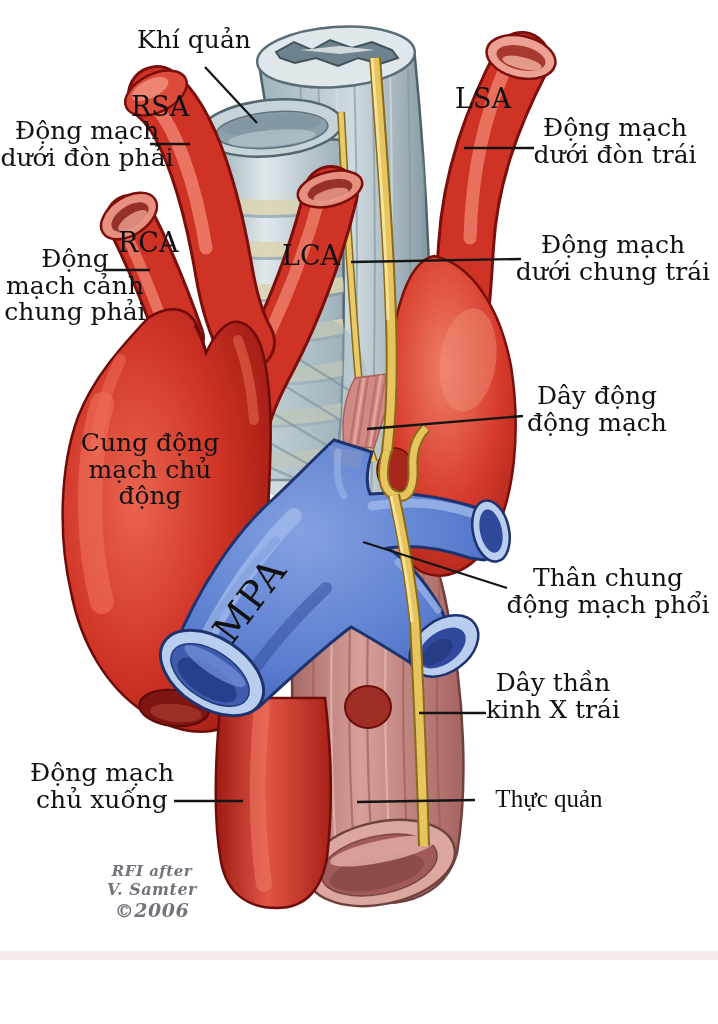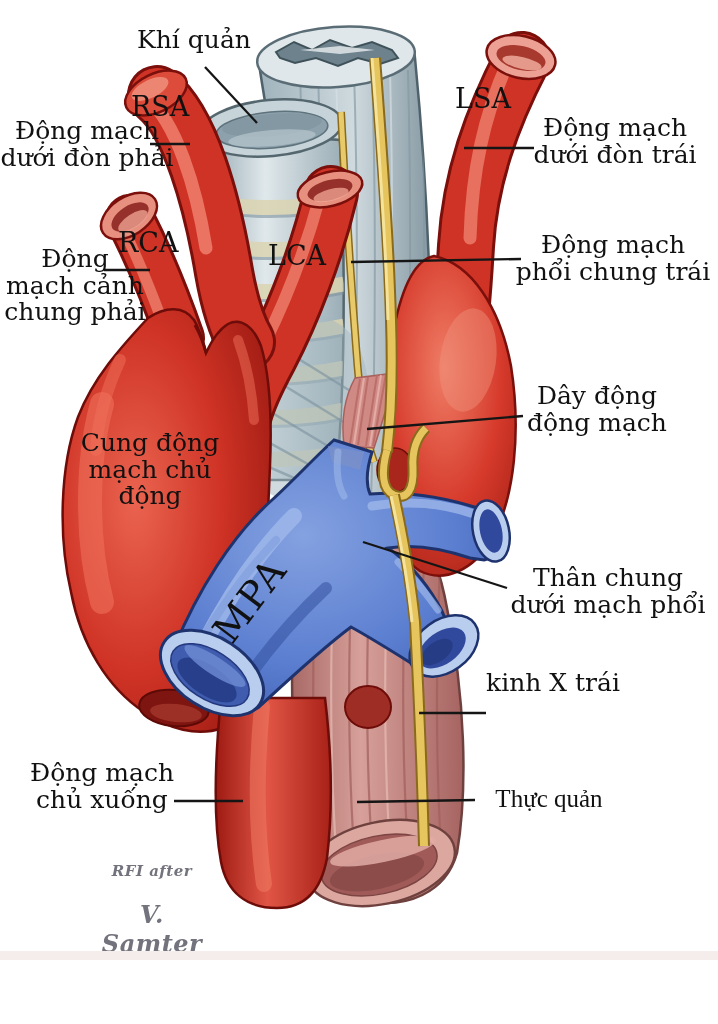--- a/index.html
+++ b/index.html
@@ -10,34 +10,34 @@
   .lbl div{white-space:nowrap;}
   .sz25{font-size:25px;}
   .sz27{font-size:27px;}
   #lbl-khi-quan{left:118px;top:27px;width:152px;}
   #lbl-rsa{left:131px;top:93px;}
   #lbl-right-subclavian{left:-2px;top:118px;width:178px;}
   #lbl-lsa{left:455px;top:85px;}
   #lbl-left-subclavian{left:522px;top:115px;width:186px;}
   #lbl-rca{left:118px;top:229px;}
   #lbl-right-carotid{left:0px;top:246px;width:150px;}
-  #lbl-lca{left:268px;top:242px;}
+  #lbl-lca{left:282px;top:242px;}
   #lbl-left-carotid{left:512px;top:232px;width:202px;}
   #lbl-ligamentum{left:518px;top:383px;width:158px;}
   #lbl-arch{left:72px;top:430px;width:156px;}
   #lbl-mpa{left:198px;top:576px;width:120px;height:60px;font-size:38px;letter-spacing:2px;
            transform:rotate(-53deg);transform-origin:50% 50%;}
   #lbl-pulmonary-trunk{left:500px;top:565px;width:216px;}
   #lbl-vagus{left:478px;top:670px;width:150px;}
   #lbl-desc-aorta{left:22px;top:760px;width:160px;}
   #lbl-esophagus{left:479px;top:786px;width:140px;font-family:Liberation Serif, serif;}
   #signature{position:absolute;left:90px;top:862px;width:124px;text-align:center;
              color:#73737d;font-style:italic;font-weight:bold;letter-spacing:0.5px;}
   #signature .s1{font-size:15px;}
-  #signature .s2{font-size:24px;margin-top:20px;}
+  #signature .s2{font-size:16px;}
   #signature .s3{font-size:19px;}
   #bottom-band{position:absolute;left:0;bottom:0;width:718px;height:9px;background:#f4edec;}
 </style>
 </head>
 <body>
 
 <div id="stage">
 
 <svg id="art" width="718" height="1024" viewBox="0 0 718 1024">
   <defs>
@@ -297,42 +297,43 @@
 <div class="lbl sz25" id="lbl-right-carotid">
   <div>Động</div>
   <div>mạch cảnh</div>
   <div>chung phải</div>
 </div>
 
 <div class="lbl sz27" id="lbl-lca">LCA</div>
 
 <div class="lbl sz25" id="lbl-left-carotid">
   <div>Động mạch</div>
-  <div>phổi chung trái</div>
+  <div>dưới chung trái</div>
 </div>
 
 <div class="lbl sz25" id="lbl-ligamentum">
   <div>Dây động</div>
   <div>động mạch</div>
 </div>
 
 <div class="lbl sz25" id="lbl-arch">
   <div>Cung động</div>
   <div>mạch chủ</div>
   <div>động</div>
 </div>
 
 <div class="lbl" id="lbl-mpa">MPA</div>
 
 <div class="lbl sz25" id="lbl-pulmonary-trunk">
   <div>Thân chung</div>
-  <div>dưới mạch phổi</div>
+  <div>động mạch phổi</div>
 </div>
 
 <div class="lbl sz25" id="lbl-vagus">
+  <div>Dây thần</div>
   <div>kinh X trái</div>
 </div>
 
 <div class="lbl sz25" id="lbl-desc-aorta">
   <div>Động mạch</div>
   <div>chủ xuống</div>
 </div>
 
 <div class="lbl sz25" id="lbl-esophagus">Thực quản</div>
 

